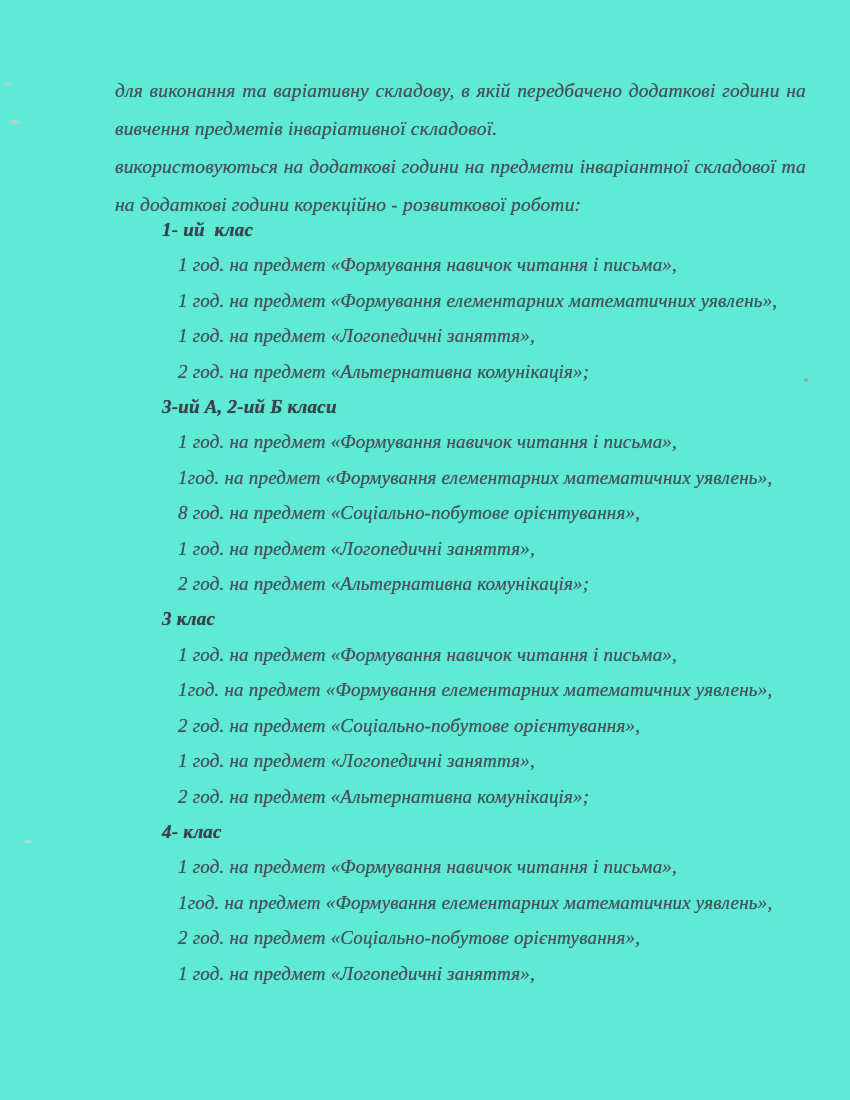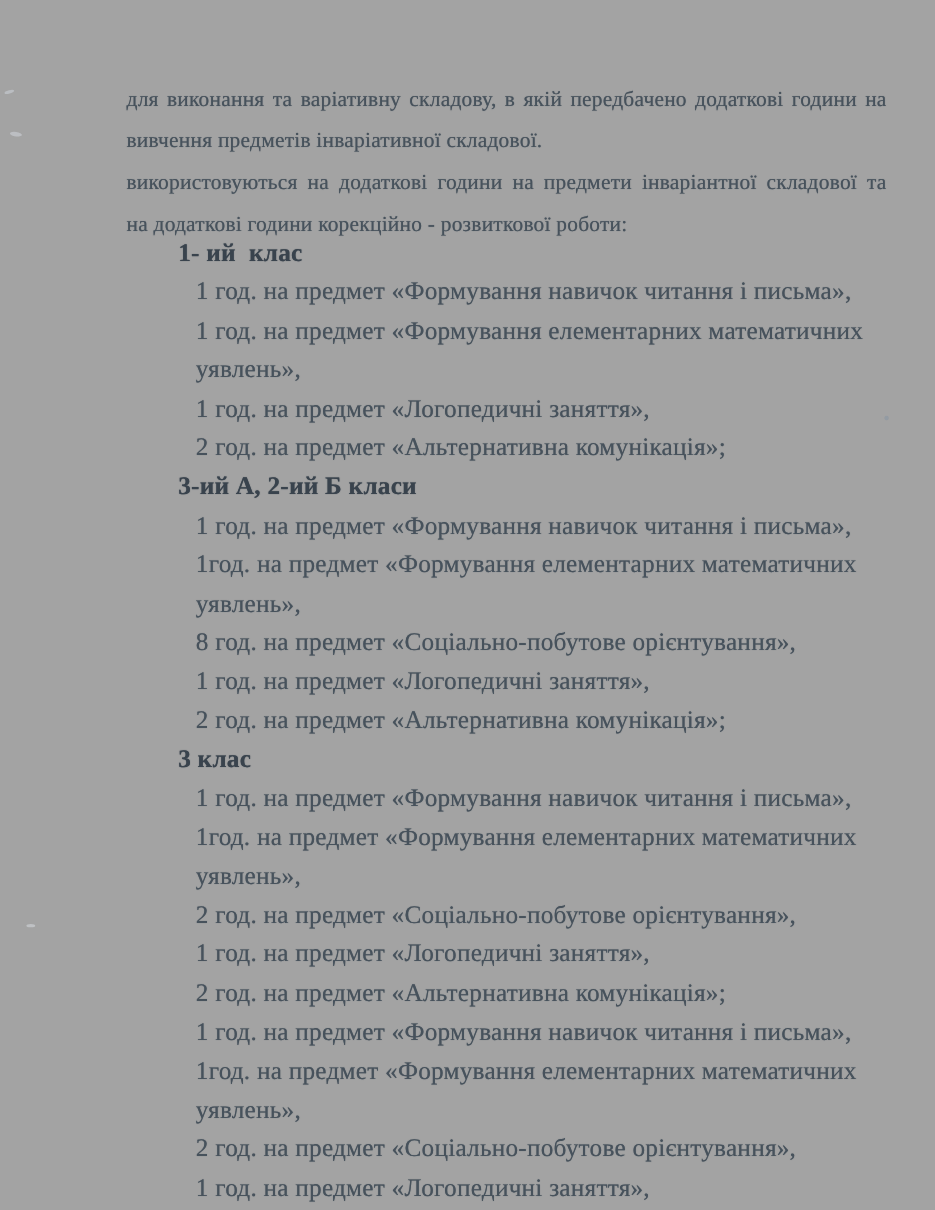--- a/index.html
+++ b/index.html
@@ -10,21 +10,22 @@
   body {
     width: 850px;
     height: 1100px;
     position: relative;
     overflow: hidden;
     font-family: "Liberation Serif", serif;
   }
   .page {
     position: absolute;
     inset: 0;
-    background: #a3a3a3;
+    background: #5eead4;
+    font-style: italic;
   }
   .content {
     position: absolute;
     left: 115px;
     top: 72px;
     width: 691px;
     color: #47525c;
     text-shadow: 0 0 0.7px rgba(71, 82, 92, 0.8);
   }
   .para {
@@ -42,21 +43,21 @@
     text-align-last: justify;
   }
   .pline.indent {
     text-indent: 38px;
   }
   .sections {
     margin-top: -12px;
     margin-left: 47px;
   }
   .s-line {
-    font-size: 23px;
+    font-size: 19px;
     line-height: 35.4px;
     letter-spacing: 0.2px;
   }
   .heading {
     font-weight: bold;
     color: #39434d;
     white-space: pre;
     text-shadow: 0 0 0.8px rgba(57, 67, 77, 0.9);
   }
   .item {
@@ -146,20 +147,21 @@
       <div class="section">
         <div class="s-line heading">3 клас</div>
         <div class="s-line item">1 год. на предмет «Формування навичок читання і письма»,</div>
         <div class="s-line item">1год. на предмет «Формування елементарних математичних уявлень»,</div>
         <div class="s-line item">2 год. на предмет «Соціально-побутове орієнтування»,</div>
         <div class="s-line item">1 год. на предмет «Логопедичні заняття»,</div>
         <div class="s-line item">2 год. на предмет «Альтернативна комунікація»;</div>
       </div>
 
       <div class="section">
+        <div class="s-line heading">4- клас</div>
         <div class="s-line item">1 год. на предмет «Формування навичок читання і письма»,</div>
         <div class="s-line item">1год. на предмет «Формування елементарних математичних уявлень»,</div>
         <div class="s-line item">2 год. на предмет «Соціально-побутове орієнтування»,</div>
         <div class="s-line item">1 год. на предмет «Логопедичні заняття»,</div>
       </div>
 
     </div>
   </div>
 </div>
 

